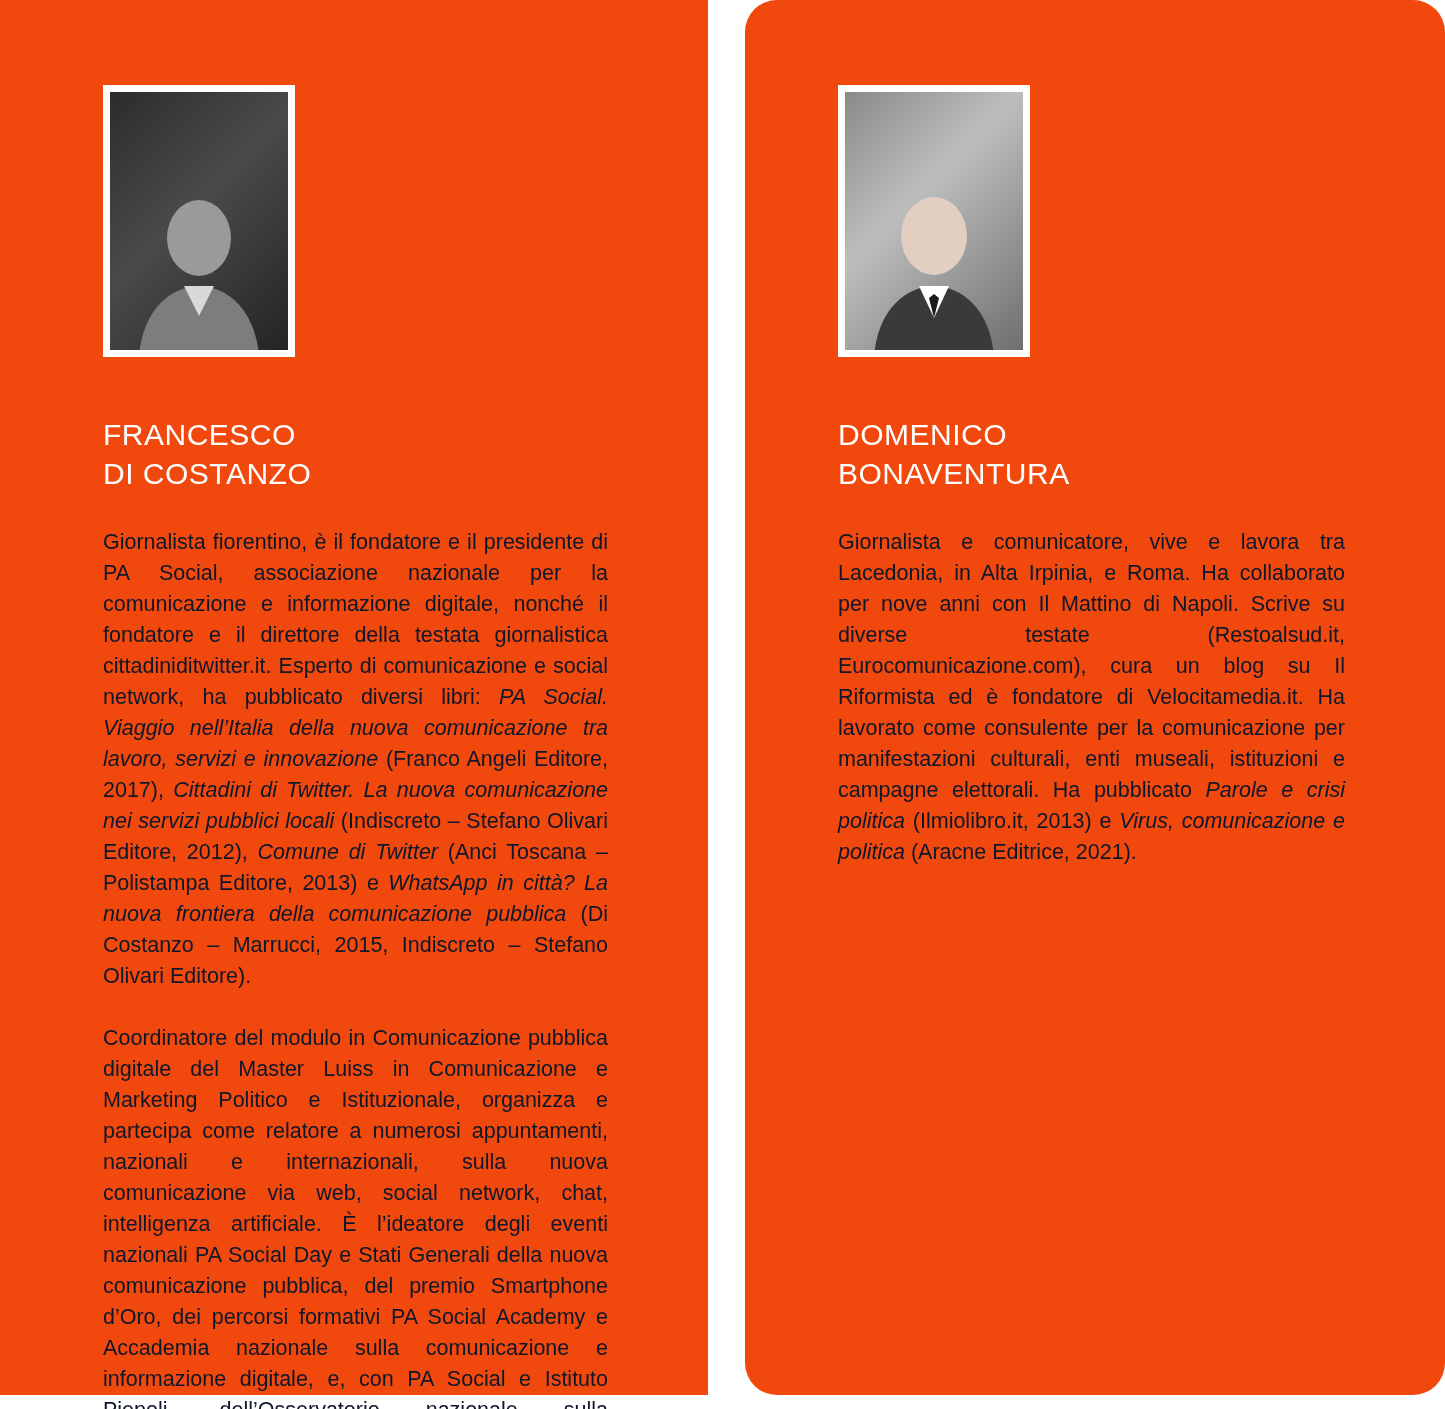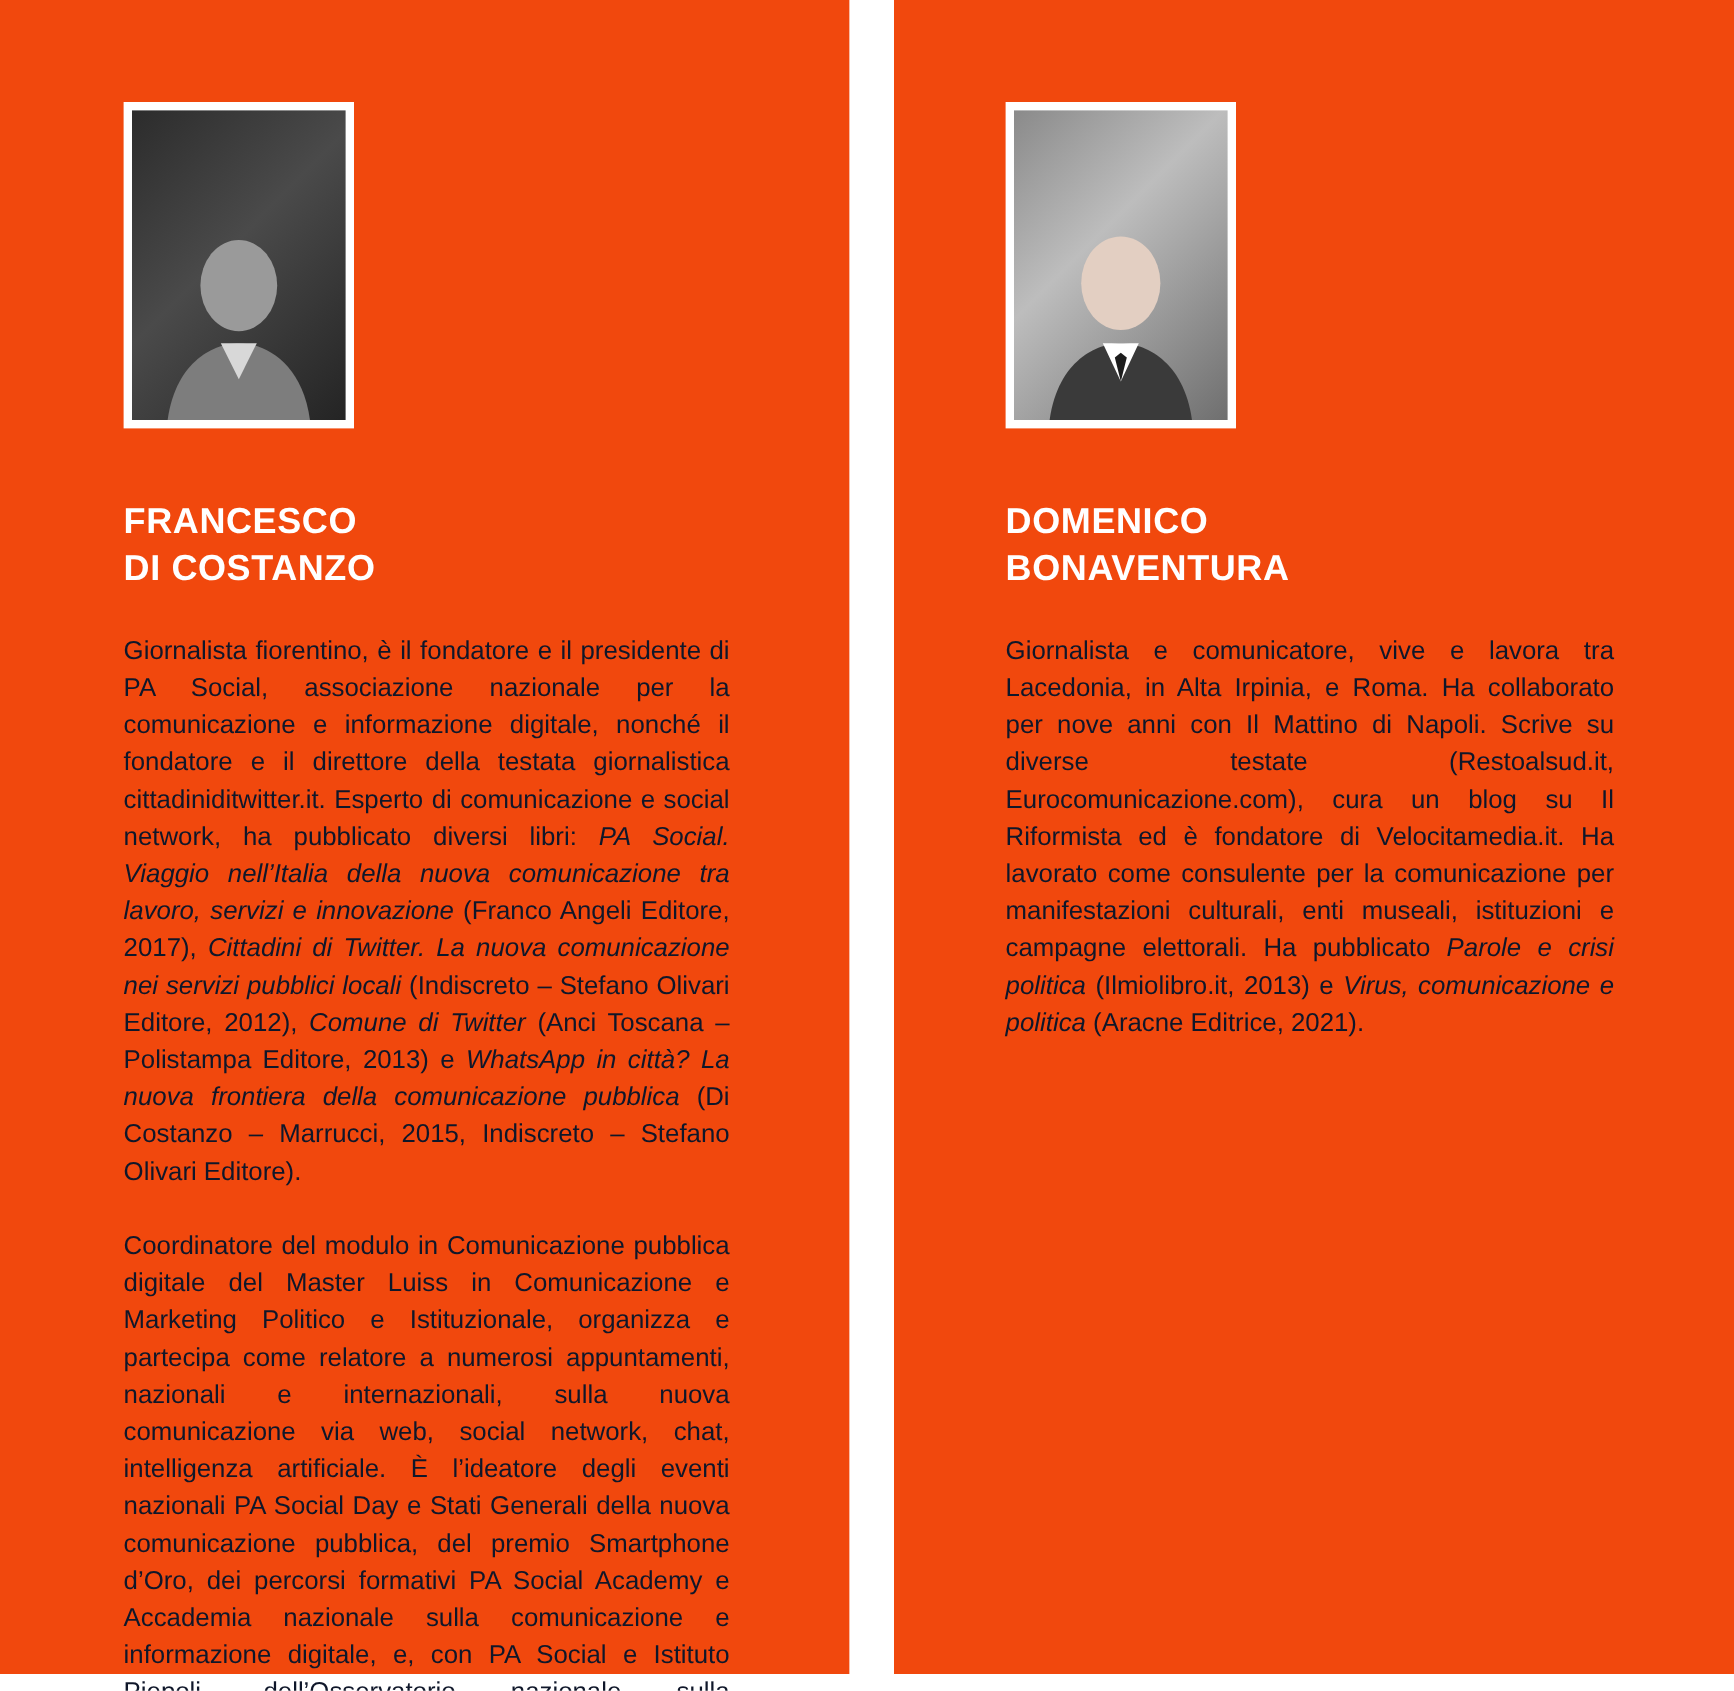--- a/index.html
+++ b/index.html
@@ -31,41 +31,42 @@
   }
   .gutter {
     width: 37px;
     background: #ffffff;
     height: 100%;
     flex: 0 0 auto;
   }
   .panel.right {
     width: 700px;
     padding: 85px 100px 0 93px;
+    border-radius: 32px;
   }
   .photo-frame {
     width: 178px;
     height: 258px;
     background: #ffffff;
     padding: 7px;
     box-sizing: content-box;
     margin-bottom: 58px;
   }
   .photo {
     width: 100%;
     height: 100%;
     position: relative;
     overflow: hidden;
   }
   .photo.dark  { background: linear-gradient(135deg, #2c2c2c 0%, #4a4a4a 45%, #242424 100%); }
   .photo.light { background: linear-gradient(135deg, #8a8a8a 0%, #bdbdbd 40%, #6f6f6f 100%); }
   .photo svg { position: absolute; bottom: -6px; left: 50%; transform: translateX(-50%); }
   .author-name {
     color: #ffffff;
-    font-weight: bold;
+    font-weight: normal;
     font-size: 30px;
     line-height: 39px;
     letter-spacing: 0.5px;
     margin: 0 0 34px 0;
     text-transform: uppercase;
   }
   .bio p {
     color: #0f172a;
     font-size: 21.5px;
     line-height: 31px;

